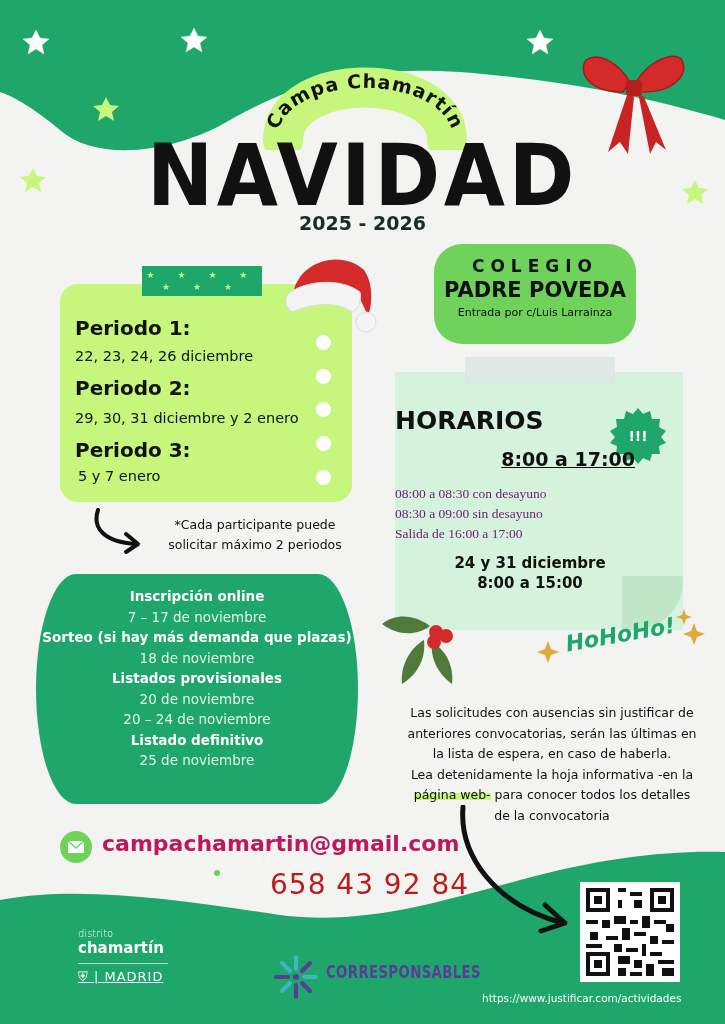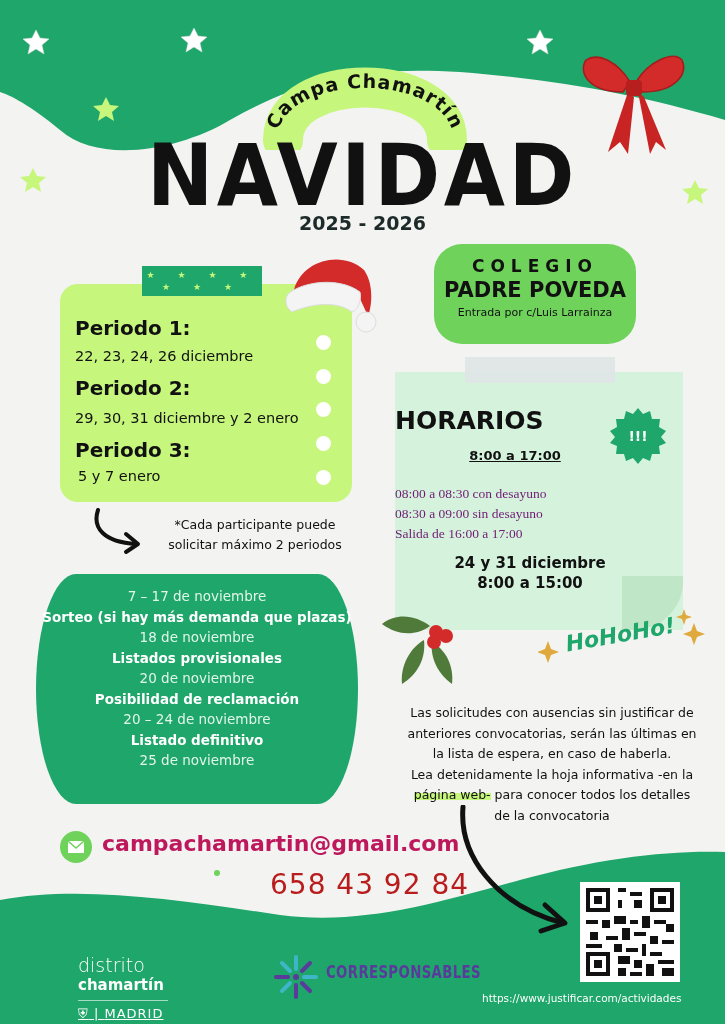--- a/index.html
+++ b/index.html
@@ -42,21 +42,21 @@
   }
   .colegio .l1 { font-weight: 900; font-size: 17px; letter-spacing: 6px; margin-top: 12px; color: #111; }
   .colegio .l2 { font-weight: 900; font-size: 21px; color: #111; margin-top: 2px; }
   .colegio .l3 { font-size: 11px; color: #111; margin-top: 4px; }
 
   
   .tape-grey { left: 465px; top: 357px; width: 150px; height: 26px; background: #dfe6e6; opacity: 0.9; }
   .horarios-card { left: 395px; top: 372px; width: 288px; height: 258px; background: #d5f3dc; }
   .curl { left: 622px; top: 576px; width: 61px; height: 54px; background: #bfe6c7; border-top-left-radius: 0; border-bottom-right-radius: 50px 48px; }
   .h-title { left: 395px; width: 240px; top: 406px; text-align: left; font-weight: 900; font-size: 25px; color: #111; }
-  .h-main { left: 395px; width: 240px; top: 448px; text-align: center; font-weight: 900; font-size: 13px; color: #111; text-decoration: underline; }
+  .h-main { left: 395px; width: 240px; top: 448px; text-align: right; font-weight: 900; font-size: 19px; color: #111; text-decoration: underline; }
   .h-line { left: 395px; width: 270px; text-align: left; font-size: 13.5px; color: #701a75; font-family: Liberation Serif, serif; }
   .h-special { left: 395px; width: 270px; text-align: center; font-weight: 900; font-size: 15px; color: #111; }
   .badge { left: 610px; top: 408px; width: 56px; height: 56px; }
 
   
   .insc {
     left: 36px; top: 574px; width: 322px; height: 230px; background: #1ea66b;
     border-radius: 40px / 115px; text-align: center; color: #fff; padding-top: 12px;
   }
   .insc .b { font-weight: bold; font-size: 13.5px; line-height: 20.5px; }
@@ -68,21 +68,21 @@
 
   .hoho { left: 565px; top: 622px; font-family: "DejaVu Sans", sans-serif; font-weight: bold; font-size: 22px; color: #1ea66b; transform: rotate(-10deg); font-style: italic; }
 
   
   .mail-icon { left: 60px; top: 831px; width: 32px; height: 32px; border-radius: 50%; background: #6fd35b; }
   .email { left: 102px; top: 831px; font-weight: 900; font-size: 22px; color: #be185d; }
   .phone { left: 270px; top: 868px; font-weight: 400; font-size: 28px; color: #b91c1c; letter-spacing: 1px; }
 
   
   .distrito { left: 78px; top: 928px; color: #fff; }
-  .distrito .d1 { font-size: 19px; font-weight: 300; margin-top: 26px; }
+  .distrito .d1 { font-size: 10px; font-weight: 300; }
   .distrito .d2 { font-size: 15px; font-weight: bold; }
   .distrito .sep { width: 90px; height: 1px; background: rgba(255,255,255,0.6); margin: 6px 0 5px; }
   .distrito .d3 { font-size: 13px; letter-spacing: 1px; text-decoration: underline; }
   .corr { left: 272px; top: 953px; }
   .corr-text { left: 326px; top: 962px; font-weight: bold; font-size: 17px; color: #5a3a9a; transform: scaleX(0.78); transform-origin: left; letter-spacing: 0.5px; }
   .qr { left: 580px; top: 882px; width: 100px; height: 100px; background: #fff; padding: 6px; }
   .url { left: 482px; top: 992px; font-size: 10.5px; color: #fff; }
 </style>
 </head>
 <body>
@@ -186,26 +186,26 @@
 </svg>
 
 <svg class="abs" style="left:538px;top:605px;width:170px;height:68px" viewBox="0 0 170 68">
   <path d="M10 36 L13 44 L21 47 L13 50 L10 58 L7 50 L-1 47 L7 44 Z" fill="#e0a93d"></path>
   <path d="M146 4 L148 10 L154 12 L148 14 L146 20 L144 14 L138 12 L144 10 Z" fill="#e0a93d"></path>
   <path d="M156 18 L159 26 L167 29 L159 32 L156 40 L153 32 L145 29 L153 26 Z" fill="#e0a93d"></path>
 </svg>
 <div class="abs hoho">HoHoHo!</div>
 
 <div class="abs insc">
+  <div class="b">Inscripción online</div>
   <div class="n">7 – 17 de noviembre</div>
   <div class="b">Sorteo (si hay más demanda que plazas)</div>
   <div class="n">18 de noviembre</div>
   <div class="b">Listados provisionales</div>
   <div class="n">20 de noviembre</div>
-  <div class="b">Posibilidad de reclamación</div>
   <div class="n">20 – 24 de noviembre</div>
   <div class="b">Listado definitivo</div>
   <div class="n">25 de noviembre</div>
 </div>
 
 <div class="abs info">
   <div>Las solicitudes con ausencias sin justificar de</div>
   <div>anteriores convocatorias, serán las últimas en</div>
   <div>la lista de espera, en caso de haberla.</div>
   <div>Lea detenidamente la hoja informativa -en la</div>

